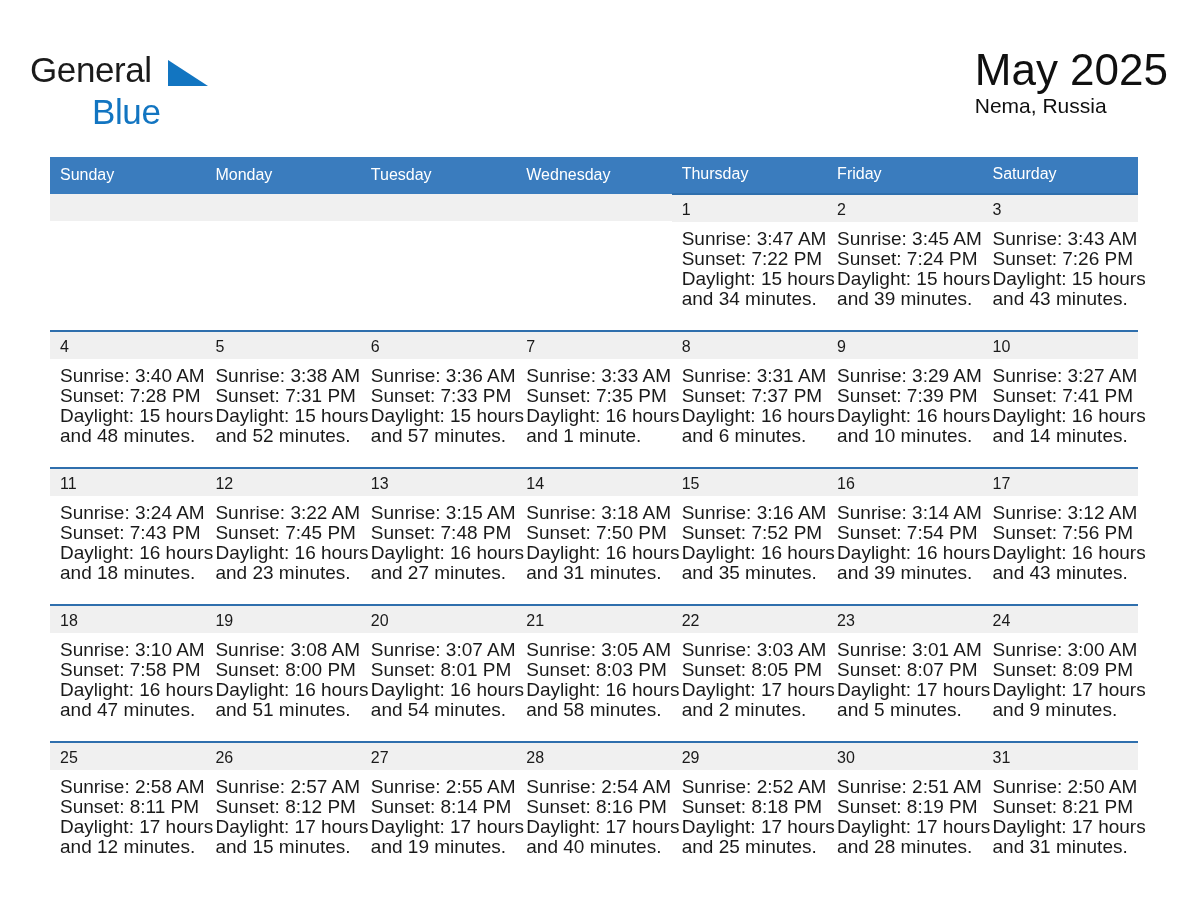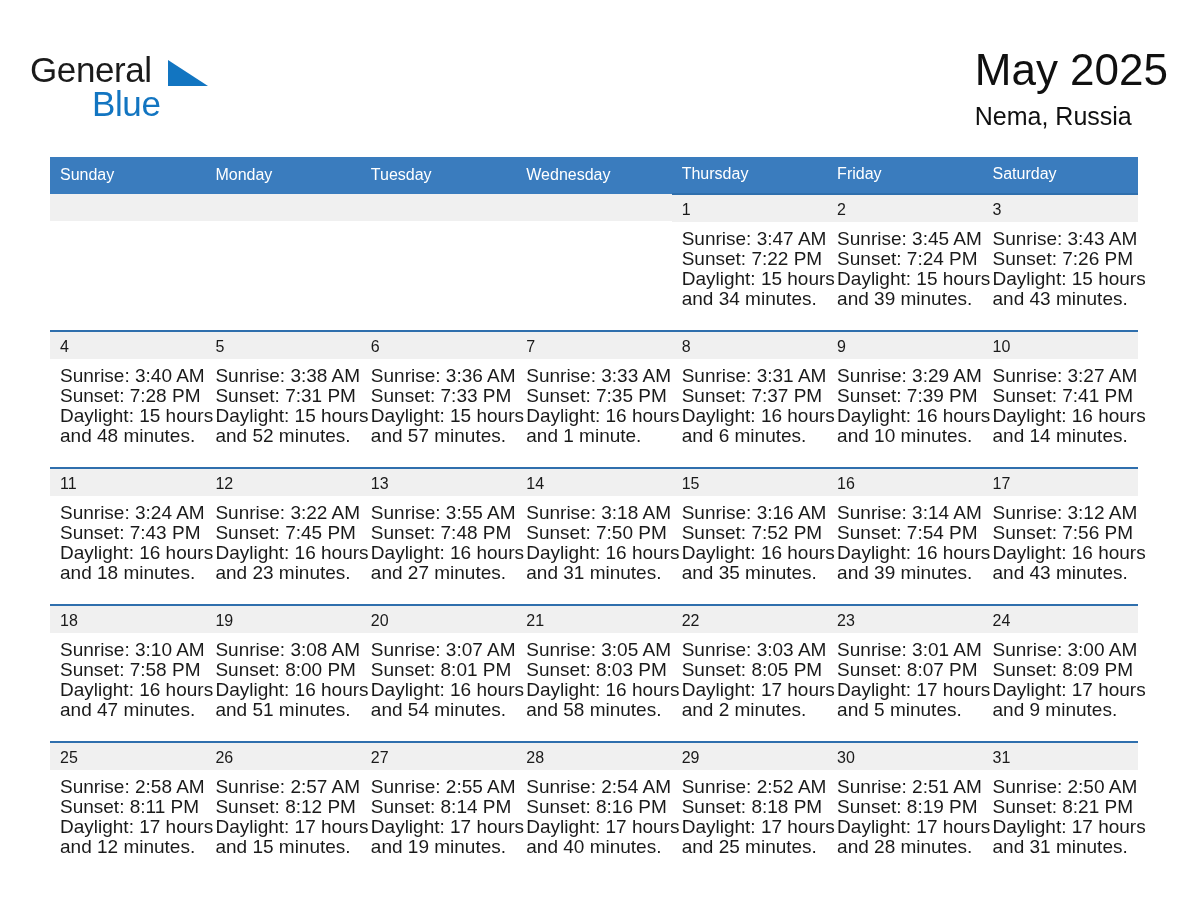--- a/index.html
+++ b/index.html
@@ -46,21 +46,21 @@
     top: 8px;
     font-size: 35px;
     font-weight: 400;
     color: #1b1b1b;
     letter-spacing: -0.4px;
     line-height: 1;
   }
   .brand-blue {
     position: absolute;
     left: 72px;
-    top: 42px;
+    top: 50px;
     font-size: 35px;
     font-weight: 400;
     color: #1275c1;
     letter-spacing: -0.4px;
     line-height: 1;
   }
   .brand-triangle {
     position: absolute;
     left: 148px;
     top: 16px;
@@ -74,25 +74,24 @@
     padding-top: 2px;
   }
   .month-title {
     font-size: 44px;
     font-weight: 400;
     color: #101010;
     line-height: 1.08;
     letter-spacing: 0px;
   }
   .location-title {
-    font-size: 25px;
+    font-size: 21px;
     font-weight: 400;
     color: #101010;
     line-height: 1.15;
-    margin-top: 8px;
   }
 
   
   .calendar {
     position: absolute;
     left: 50px;
     top: 157px;
     width: 1088px;
   }
   table.cal {
@@ -336,21 +335,21 @@
               <div class="detail">
                 <div class="line">Sunrise: 3:22 AM</div>
                 <div class="line">Sunset: 7:45 PM</div>
                 <div class="line">Daylight: 16 hours</div>
                 <div class="line">and 23 minutes.</div>
               </div>
             </td>
             <td class="day">
               <div class="daynum-bar">13</div>
               <div class="detail">
-                <div class="line">Sunrise: 3:55 AM</div>
+                <div class="line">Sunrise: 3:15 AM</div>
                 <div class="line">Sunset: 7:48 PM</div>
                 <div class="line">Daylight: 16 hours</div>
                 <div class="line">and 27 minutes.</div>
               </div>
             </td>
             <td class="day">
               <div class="daynum-bar">14</div>
               <div class="detail">
                 <div class="line">Sunrise: 3:18 AM</div>
                 <div class="line">Sunset: 7:50 PM</div>

